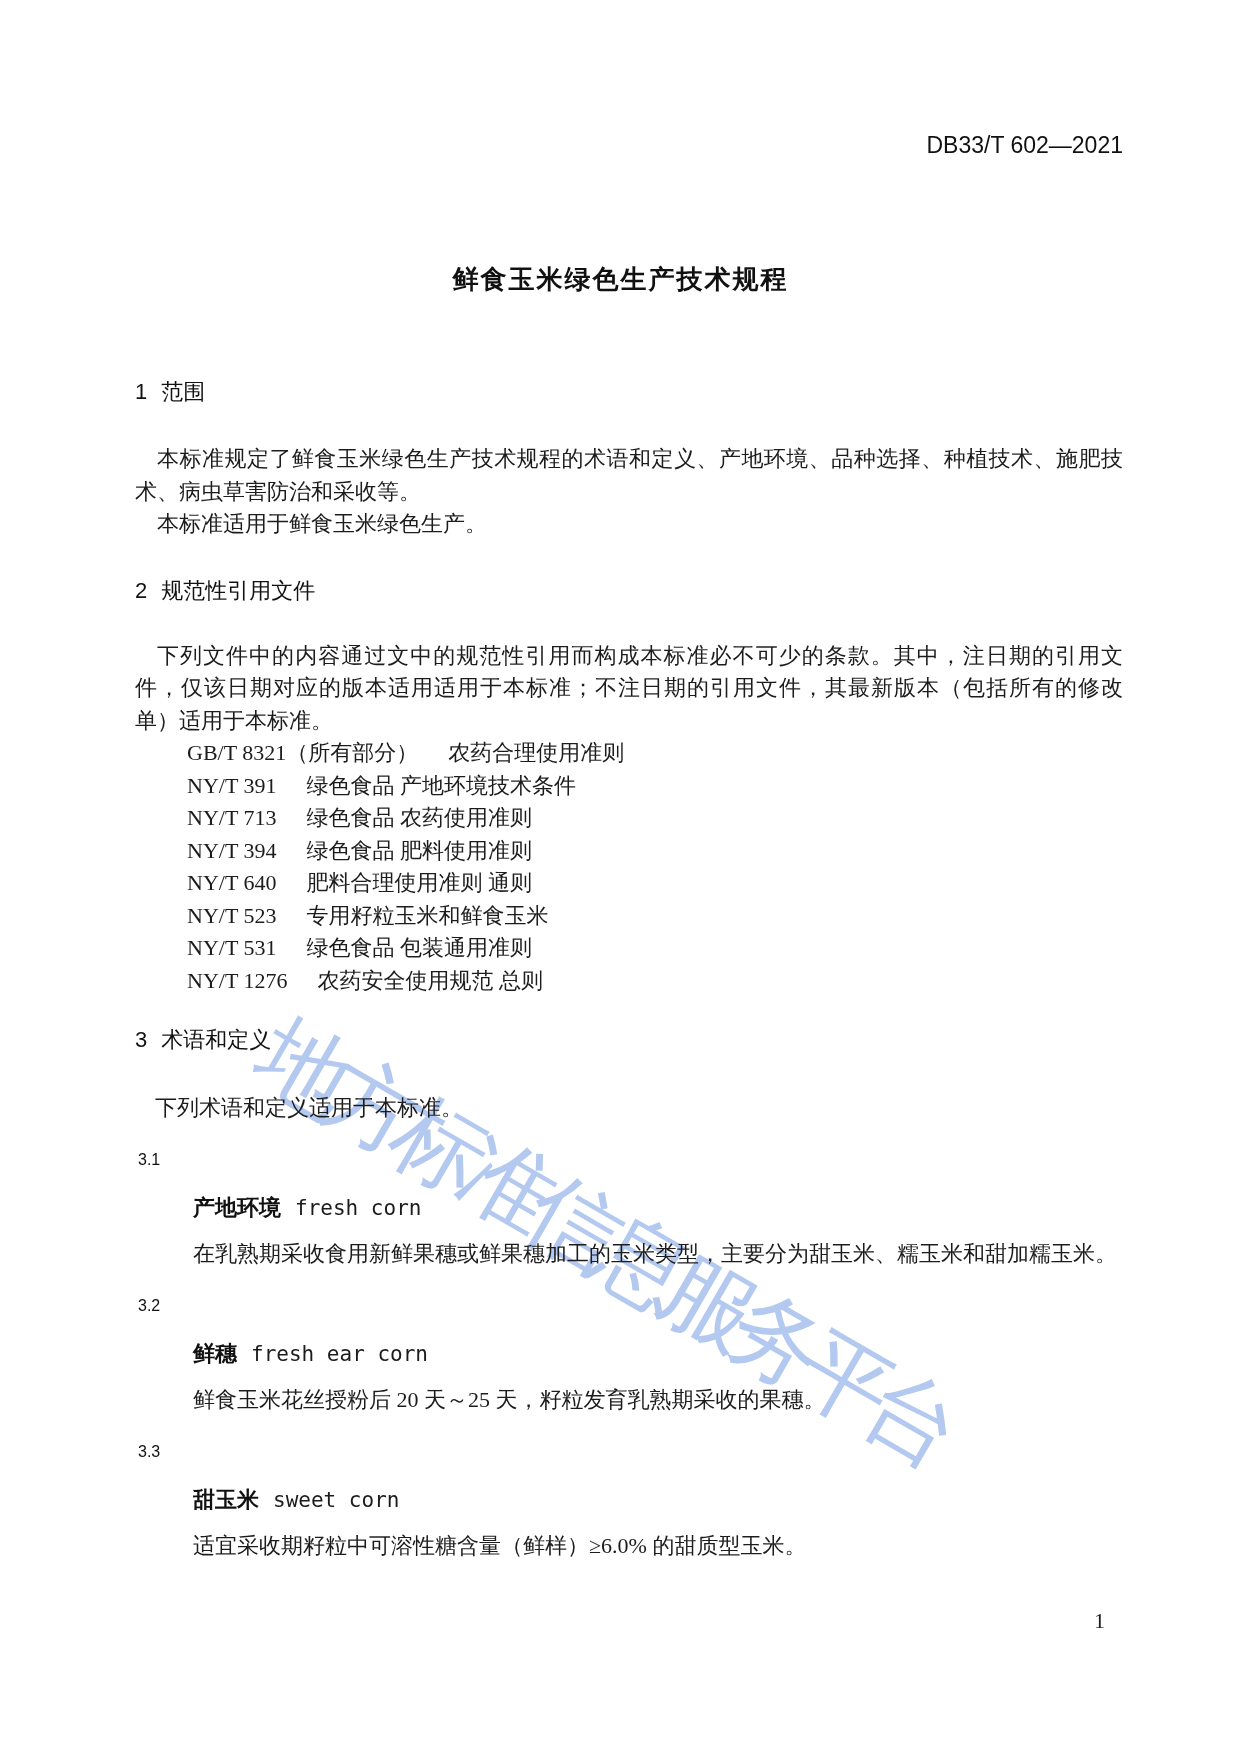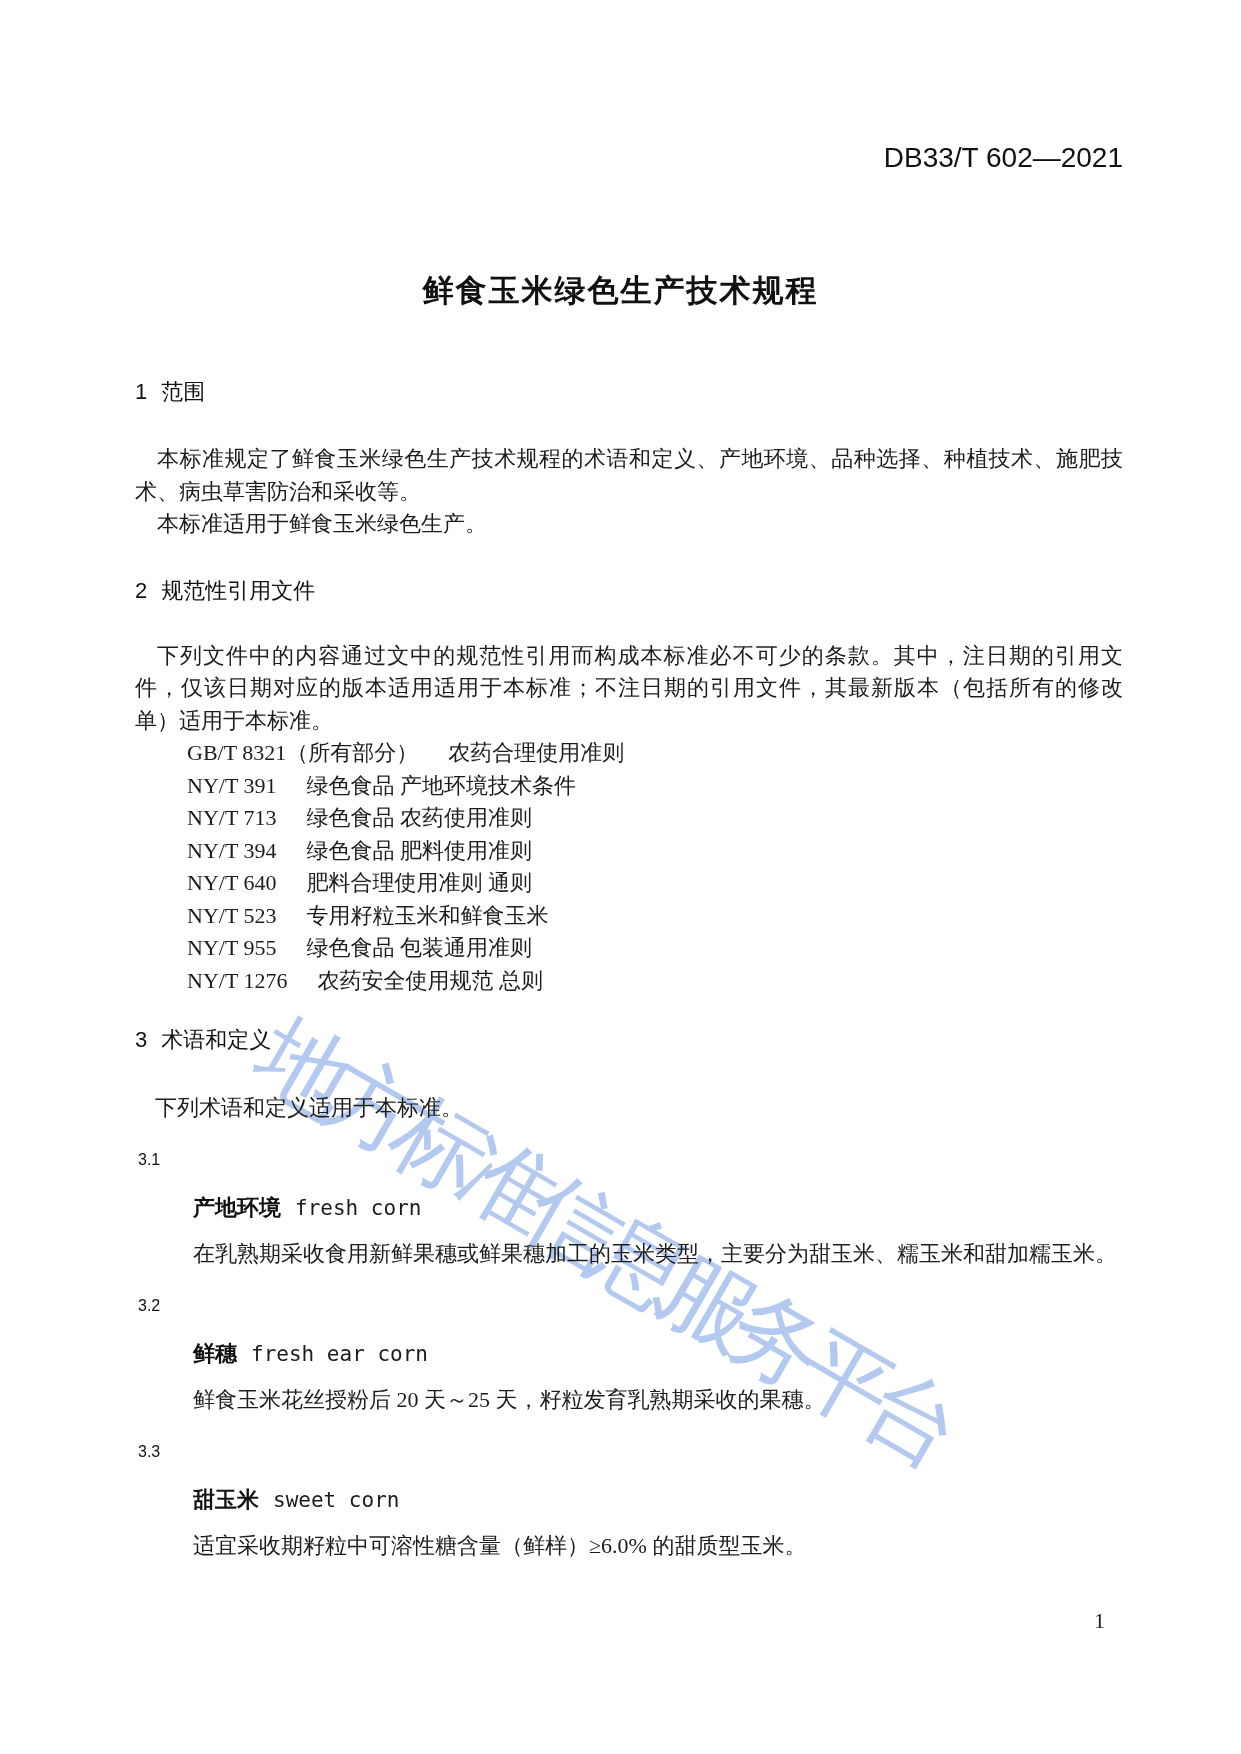--- a/index.html
+++ b/index.html
@@ -19,38 +19,37 @@
     letter-spacing:-14px;
     color:#b4c9ef;
     transform:rotate(30deg);
     transform-origin:0 0;
     white-space:nowrap;
     z-index:0;
     user-select:none;
   }
   .header-code {
     position:absolute;
-    top:142px; right:118px;
+    top:132px; right:118px;
     font-family:"Liberation Sans",sans-serif;
-    font-size:28px;
+    font-size:23px;
     color:#111;
     z-index:1;
     text-align:right;
   }
   .doc-title {
     position:absolute;
     top:262px; left:0; width:100%;
     text-align:center;
     font-family:Liberation Sans, sans-serif;
     font-weight:bold;
-    font-size:31px;
+    font-size:26px;
     letter-spacing:2px;
     z-index:1;
     color:#111;
-    margin-top:8px;
   }
   .content {
     position:absolute;
     left:135px; top:370px; width:988px;
     font-size:22px;
     line-height:32.5px;
     z-index:1;
   }
   .sec-heading {
     font-family:"Liberation Sans",sans-serif;
@@ -122,21 +121,21 @@
       <span class="num">2</span><span>规范性引用文件</span>
     </div>
     <p class="para p-refs-intro">下列文件中的内容通过文中的规范性引用而构成本标准必不可少的条款。其中，注日期的引用文件，仅该日期对应的版本适用适用于本标准；不注日期的引用文件，其最新版本（包括所有的修改单）适用于本标准。</p>
     <ul class="ref-list">
       <li><span class="ref-code">GB/T 8321（所有部分）</span><span>农药合理使用准则</span></li>
       <li><span class="ref-code">NY/T 391</span><span>绿色食品 产地环境技术条件</span></li>
       <li><span class="ref-code">NY/T 713</span><span>绿色食品 农药使用准则</span></li>
       <li><span class="ref-code">NY/T 394</span><span>绿色食品 肥料使用准则</span></li>
       <li><span class="ref-code">NY/T 640</span><span>肥料合理使用准则 通则</span></li>
       <li><span class="ref-code">NY/T 523</span><span>专用籽粒玉米和鲜食玉米</span></li>
-      <li><span class="ref-code">NY/T 955</span><span>绿色食品 包装通用准则</span></li>
+      <li><span class="ref-code">NY/T 531</span><span>绿色食品 包装通用准则</span></li>
       <li><span class="ref-code">NY/T 1276</span><span>农药安全使用规范 总则</span></li>
     </ul>
 
     <div class="sec-heading h3">
       <span class="num">3</span><span>术语和定义</span>
     </div>
     <p class="terms-intro">下列术语和定义适用于本标准。</p>
 
     <div class="entry-num">3.1</div>
     <div class="term-line">

